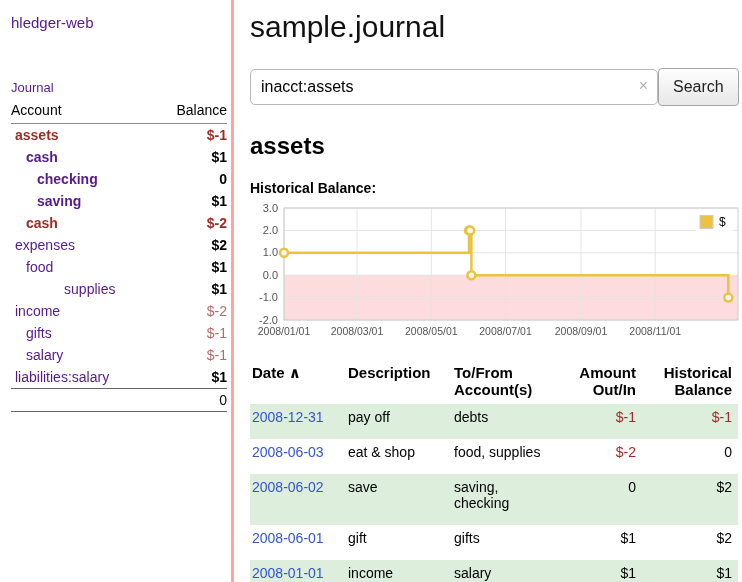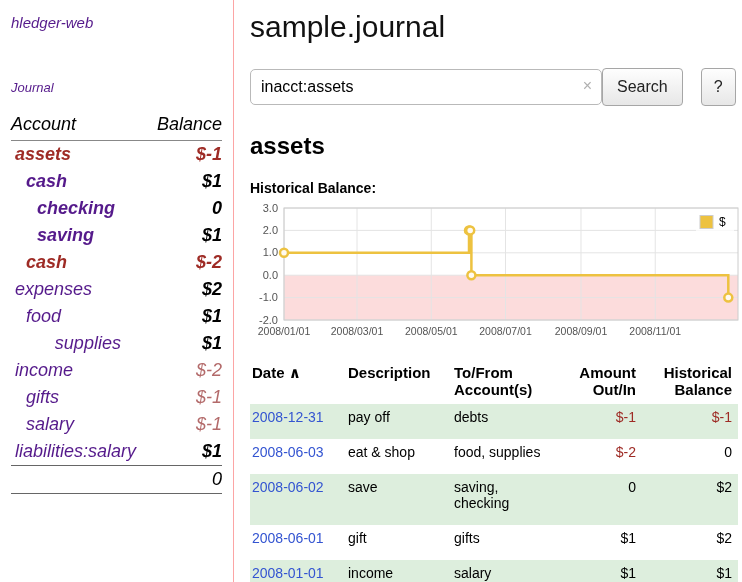--- a/index.html
+++ b/index.html
@@ -5,41 +5,41 @@
   * { box-sizing: border-box; margin: 0; padding: 0; }
   html,body { background:#fff; }
   body {
     width:742px; height:582px; overflow:hidden;
     font-family:"Liberation Sans","DejaVu Sans",sans-serif;
     color:#000;
   }
   .app { display:flex; width:742px; height:582px; }
 
   
-  .sidebar { width:234px; min-width:234px; border-right:1px solid #fca5a5; padding:14px 11px 0 11px;font-style:italic; }
+  .sidebar { width:234px; min-width:234px; border-right:3px solid #fca5a5; padding:14px 4px 0 11px; }
   .sidebar a { text-decoration:none; }
   .brand { color:var(--purple); font-size:15px; display:inline-block; }
   .journal-link { color:var(--purple); font-size:13px; display:inline-block; margin-top:48px;text-align:center; }
-  .acct-table { width:100%; border-collapse:collapse; margin-top:16px; font-size:18px; }
+  .acct-table { width:100%; border-collapse:collapse; margin-top:4px; font-size:14px; }
   .acct-table th { text-align:left; font-weight:normal; padding:2px 0 5px 0; border-bottom:1px solid #888; color:#000; }
   .acct-table th.bal { text-align:right; }
   .acct-table td { padding:3px 0; }
   .acct-table td.bal { text-align:right; font-weight:bold; }
   .acct-link { color:var(--purple); }
   .bold { font-weight:bold; }
   .neg { color:var(--maroon) !important; }
   .neg-light { color:var(--negative-light) !important; font-weight:normal !important; }
   .total-row td { border-top:1px solid #666; border-bottom:1px solid #666; padding:3px 0; }
   .total-row td.bal { font-weight:normal; }
 
   
   .main { flex:1; padding:8px 6px 0 16px; }
   .page-title { font-size:30px; font-weight:normal; color:#111; margin-top:2px; }
   .search-row { display:flex; align-items:center; margin-top:24px; }
-  .search-box { position:relative; width:352px; }
+  .search-box { position:relative; width:408px; }
   .search-input {
     width:100%; height:36px; border:1px solid #b9b9b9; border-radius:5px;
     font-size:16px; padding:0 30px 0 10px; color:#000;
     font-family:"Liberation Sans","DejaVu Sans",sans-serif; outline:none;
   }
   .clear-x { position:absolute; right:10px; top:8px; color:#b0b0b0; font-size:16px; cursor:pointer; }
   .btn {
     height:38px; padding:0 14px; font-size:16px; color:#222;
     border:1px solid #a6a6a6; border-radius:4px; cursor:pointer;
     background:linear-gradient(#fefefe,#e7e7e7);

